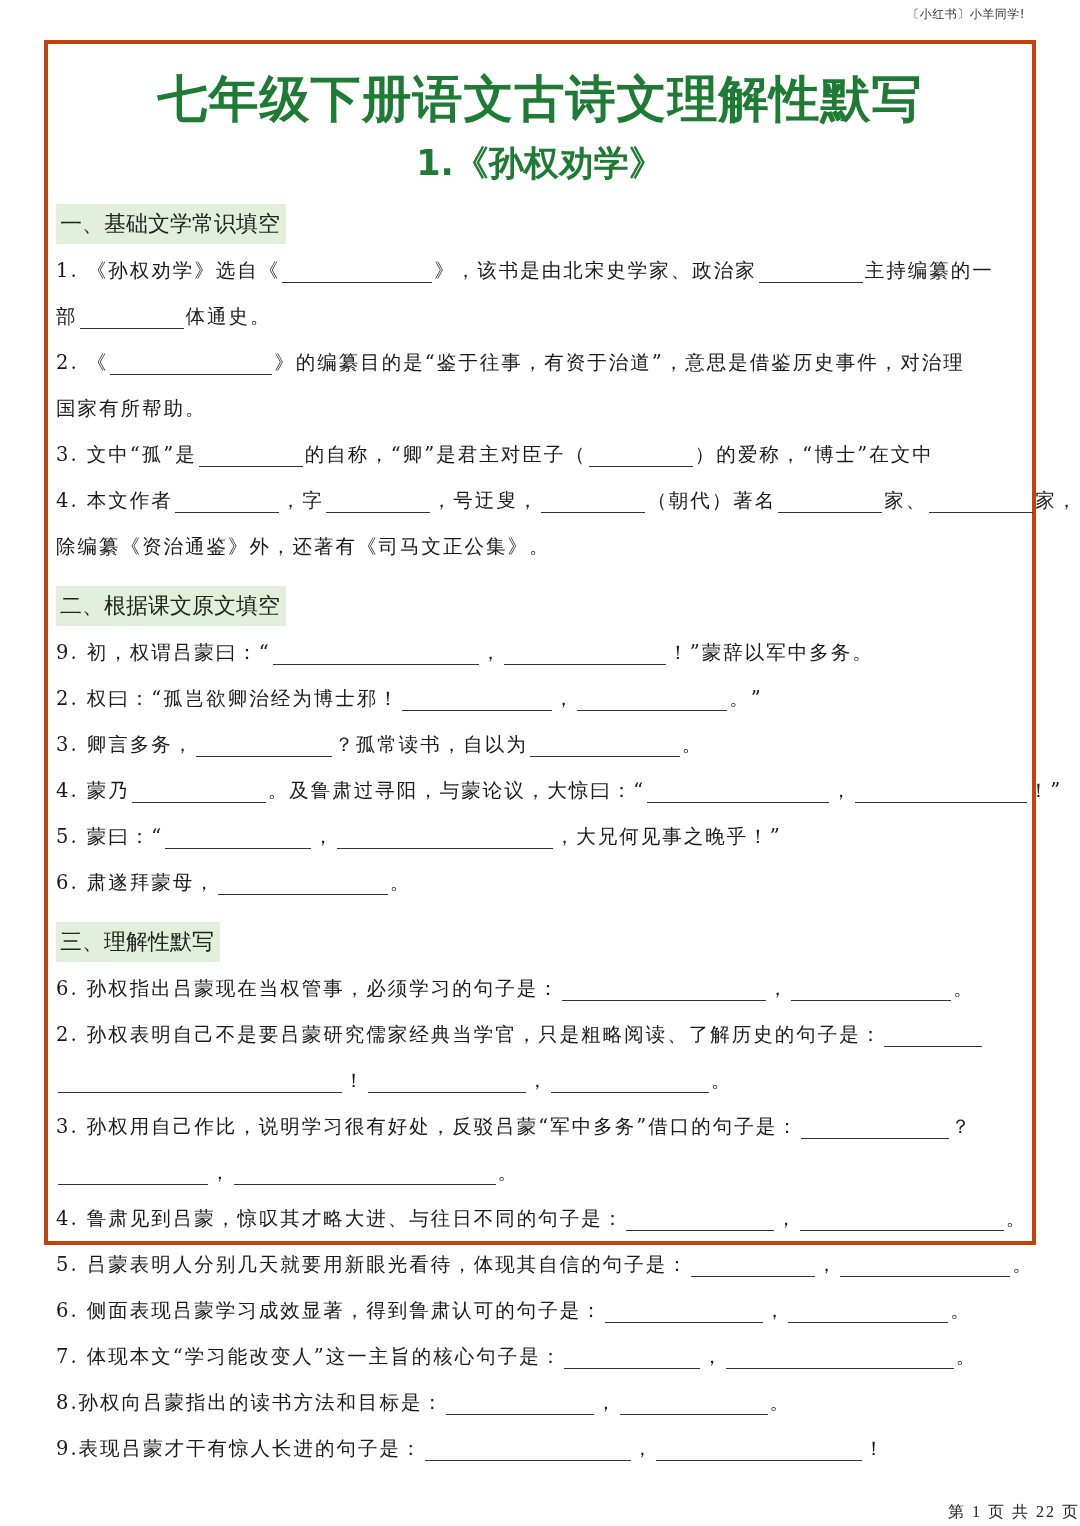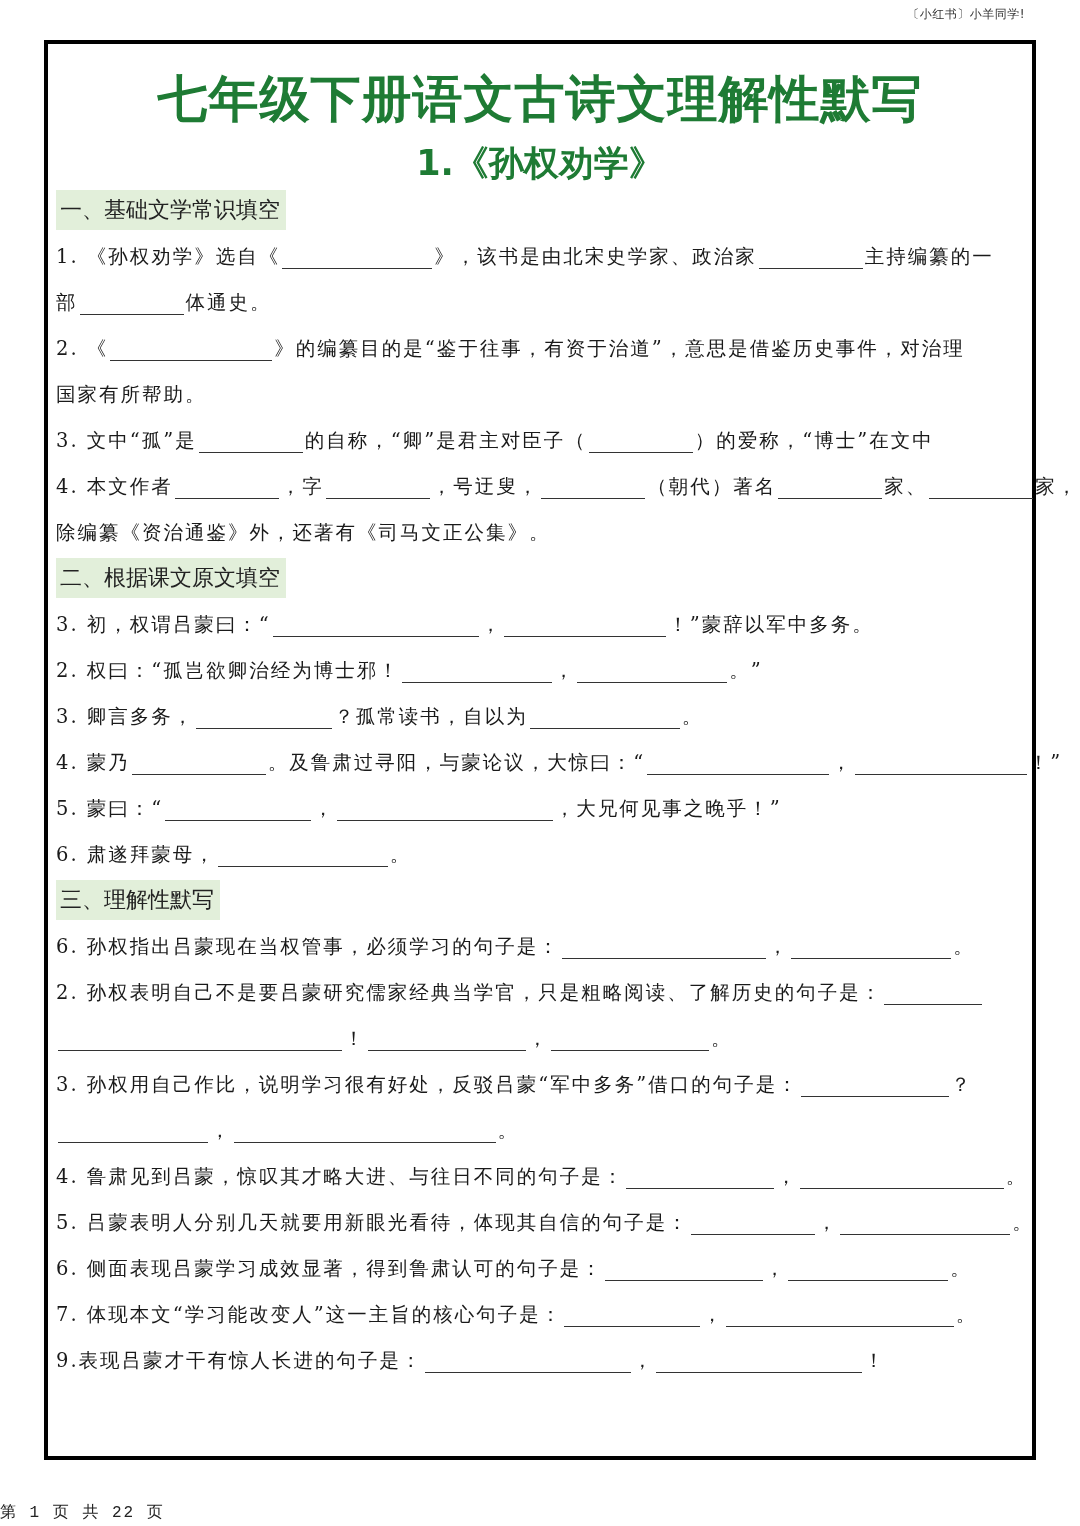--- a/index.html
+++ b/index.html
@@ -1,66 +1,67 @@
 <!DOCTYPE html>
 <html><head>
 <meta charset="utf-8">
 <style>
   html, body { margin: 0; padding: 0; background: #ffffff; }
   body { width: 1080px; height: 1526px; position: relative; overflow: hidden;
          font-family: "DejaVu Serif", "Liberation Serif", serif; color: #1a1a1a; }
   .watermark { position: absolute; top: 6px; right: 55px; font-family: "DejaVu Sans", sans-serif;
                font-size: 12px; color: #333; letter-spacing: 0.5px; }
-  .frame { position: absolute; left: 44px; top: 40px; width: 992px; height: 1420px;
-           border: 4px solid #000000; box-sizing: border-box; }
+  .frame { position: absolute; left: 44px; top: 40px; width: 992px; height: 1205px;
+           border: 4px solid #c2410c; box-sizing: border-box; }
   .title { position: absolute; left: 0; right: 0; top: 22px; text-align: center;
            font-family: "DejaVu Sans", sans-serif; font-weight: bold; font-size: 50px;
            color: #1e7b34; letter-spacing: 1px; }
   .subtitle { position: absolute; left: 0; right: 0; top: 96px; text-align: center;
               font-family: "DejaVu Sans", sans-serif; font-weight: bold; font-size: 35px; color: #1e7b34; }
   .content { position: absolute; left: 8px; right: 8px; top: 144px; }
   .section-head { display: inline-block; background: #e2efda; font-family: "DejaVu Sans", sans-serif;
                   font-size: 22px; color: #222; padding: 4px 6px 4px 4px; height: 32px; line-height: 32px;
-                  margin: 2px 0 4px 0; }
+                  margin: 16px 0 4px 0; }
   .line { font-size: 19.5px; height: 46px; line-height: 46px; white-space: nowrap; letter-spacing: 2px; }
   .blank { display: inline-block; border-bottom: 1.5px solid #333; height: 28px; vertical-align: -6px; margin: 0 2px; }
-  .footer { position: absolute; left: 0; right: 0; top: 1502px; text-align: left;
-            font-family: Liberation Mono, monospace; font-size: 16px; color: #222; letter-spacing: 2px; }
+  .footer { position: absolute; left: 0; right: 0; top: 1502px; text-align: right;
+            font-family: Liberation Serif, serif; font-size: 16px; color: #222; letter-spacing: 2px; }
 </style>
 </head>
 <body>
 
 <div class="watermark">〔小红书〕小羊同学!</div>
 
 <div class="frame">
   <div class="title">七年级下册语文古诗文理解性默写</div>
   <div class="subtitle">1.《孙权劝学》</div>
   <div class="content" id="content">
       <div><div class="section-head">一、基础文学常识填空</div></div>
       <div class="line"><span>1. 《孙权劝学》选自《</span><span class="blank" style="width: 150px;"></span><span>》，该书是由北宋史学家、政治家</span><span class="blank" style="width: 104px;"></span><span>主持编纂的一</span></div>
       <div class="line"><span>部</span><span class="blank" style="width: 104px;"></span><span>体通史。</span></div>
       <div class="line"><span>2. 《</span><span class="blank" style="width: 162px;"></span><span>》的编纂目的是“鉴于往事，有资于治道”，意思是借鉴历史事件，对治理</span></div>
       <div class="line"><span>国家有所帮助。</span></div>
       <div class="line"><span>3. 文中“孤”是</span><span class="blank" style="width: 104px;"></span><span>的自称，“卿”是君主对臣子（</span><span class="blank" style="width: 104px;"></span><span>）的爱称，“博士”在文中</span></div>
       <div class="line"><span>4. 本文作者</span><span class="blank" style="width: 104px;"></span><span>，字</span><span class="blank" style="width: 104px;"></span><span>，号迂叟，</span><span class="blank" style="width: 104px;"></span><span>（朝代）著名</span><span class="blank" style="width: 104px;"></span><span>家、</span><span class="blank" style="width: 104px;"></span><span>家，</span></div>
       <div class="line"><span>除编纂《资治通鉴》外，还著有《司马文正公集》。</span></div>
       <div><div class="section-head">二、根据课文原文填空</div></div>
-      <div class="line"><span>3. 初，权谓吕蒙曰：“</span><span class="blank" style="width: 206px;"></span><span>，</span><span class="blank" style="width: 162px;"></span><span>！”蒙辞以军中多务。</span></div>
+      <div class="line"><span>9. 初，权谓吕蒙曰：“</span><span class="blank" style="width: 206px;"></span><span>，</span><span class="blank" style="width: 162px;"></span><span>！”蒙辞以军中多务。</span></div>
       <div class="line"><span>2. 权曰：“孤岂欲卿治经为博士邪！</span><span class="blank" style="width: 150px;"></span><span>，</span><span class="blank" style="width: 150px;"></span><span>。”</span></div>
       <div class="line"><span>3. 卿言多务，</span><span class="blank" style="width: 136px;"></span><span>？孤常读书，自以为</span><span class="blank" style="width: 150px;"></span><span>。</span></div>
       <div class="line"><span>4. 蒙乃</span><span class="blank" style="width: 134px;"></span><span>。及鲁肃过寻阳，与蒙论议，大惊曰：“</span><span class="blank" style="width: 182px;"></span><span>，</span><span class="blank" style="width: 172px;"></span><span>！”</span></div>
       <div class="line"><span>5. 蒙曰：“</span><span class="blank" style="width: 146px;"></span><span>，</span><span class="blank" style="width: 216px;"></span><span>，大兄何见事之晚乎！”</span></div>
       <div class="line"><span>6. 肃遂拜蒙母，</span><span class="blank" style="width: 170px;"></span><span>。</span></div>
       <div><div class="section-head">三、理解性默写</div></div>
       <div class="line"><span>6. 孙权指出吕蒙现在当权管事，必须学习的句子是：</span><span class="blank" style="width: 204px;"></span><span>，</span><span class="blank" style="width: 160px;"></span><span>。</span></div>
       <div class="line"><span>2. 孙权表明自己不是要吕蒙研究儒家经典当学官，只是粗略阅读、了解历史的句子是：</span><span class="blank" style="width: 98px;"></span><span></span></div>
       <div class="line"><span></span><span class="blank" style="width: 284px;"></span><span>！</span><span class="blank" style="width: 158px;"></span><span>，</span><span class="blank" style="width: 158px;"></span><span>。</span></div>
       <div class="line"><span>3. 孙权用自己作比，说明学习很有好处，反驳吕蒙“军中多务”借口的句子是：</span><span class="blank" style="width: 148px;"></span><span>？</span></div>
       <div class="line"><span></span><span class="blank" style="width: 150px;"></span><span>，</span><span class="blank" style="width: 262px;"></span><span>。</span></div>
       <div class="line"><span>4. 鲁肃见到吕蒙，惊叹其才略大进、与往日不同的句子是：</span><span class="blank" style="width: 148px;"></span><span>，</span><span class="blank" style="width: 204px;"></span><span>。</span></div>
       <div class="line"><span>5. 吕蒙表明人分别几天就要用新眼光看待，体现其自信的句子是：</span><span class="blank" style="width: 124px;"></span><span>，</span><span class="blank" style="width: 170px;"></span><span>。</span></div>
       <div class="line"><span>6. 侧面表现吕蒙学习成效显著，得到鲁肃认可的句子是：</span><span class="blank" style="width: 158px;"></span><span>，</span><span class="blank" style="width: 160px;"></span><span>。</span></div>
       <div class="line"><span>7. 体现本文“学习能改变人”这一主旨的核心句子是：</span><span class="blank" style="width: 136px;"></span><span>，</span><span class="blank" style="width: 228px;"></span><span>。</span></div>
+      <div class="line"><span>8.孙权向吕蒙指出的读书方法和目标是：</span><span class="blank" style="width: 148px;"></span><span>，</span><span class="blank" style="width: 148px;"></span><span>。</span></div>
       <div class="line"><span>9.表现吕蒙才干有惊人长进的句子是：</span><span class="blank" style="width: 206px;"></span><span>，</span><span class="blank" style="width: 206px;"></span><span>！</span></div>
     </div>
 </div>
 
 <div class="footer">第 1 页 共 22 页</div>
 
 </body></html>

